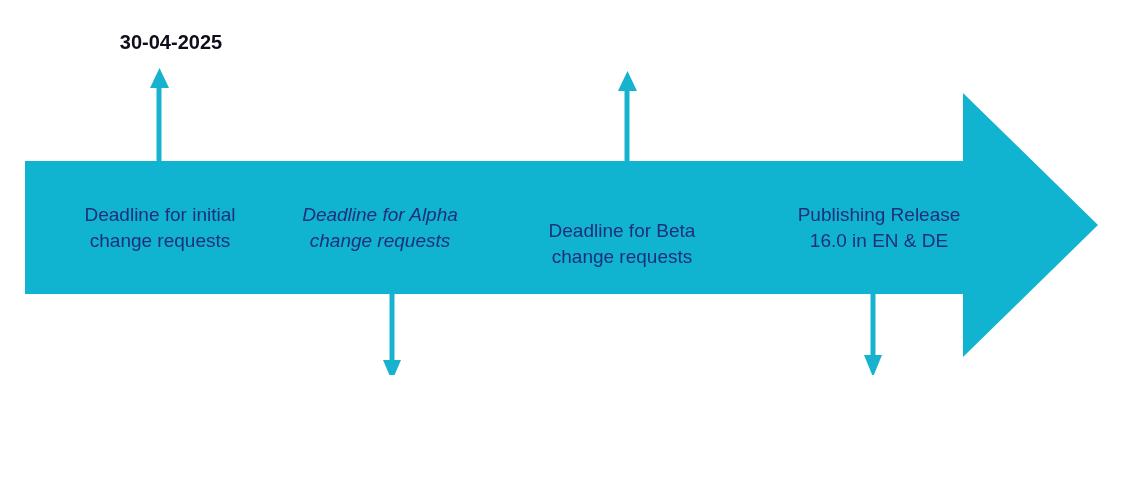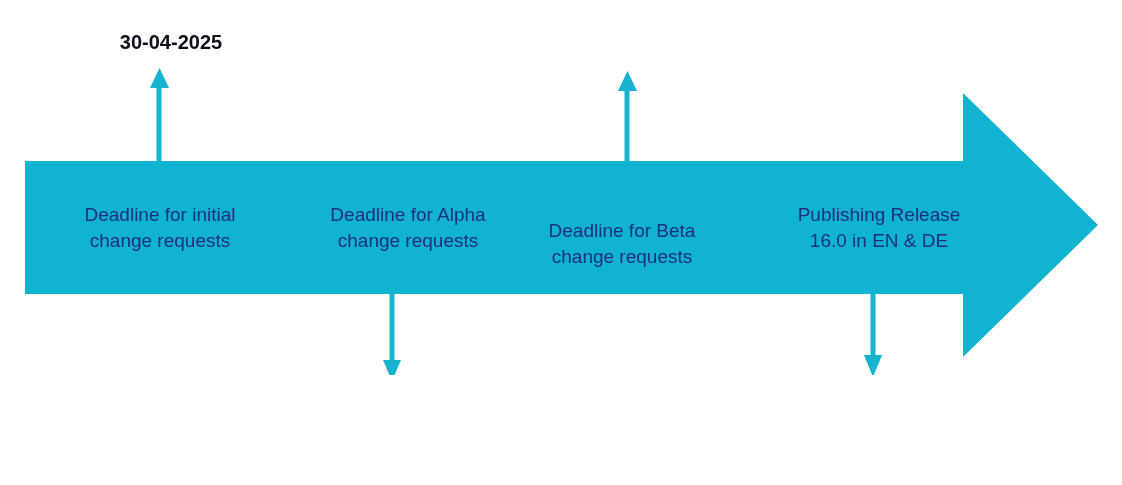--- a/index.html
+++ b/index.html
@@ -76,21 +76,21 @@
   </svg>
 
   <div class="date-label date-centered" style="left:71px; top:28px;">30-04-2025</div>
 
 
 
 
   <div class="milestone-label" style="left:40px; top:202px;">Deadline for initial
 change requests</div>
 
-  <div class="milestone-label" style="left:288px; top:202px;">Deadline for Alpha
+  <div class="milestone-label" style="left:260px; top:202px;font-style:italic;">Deadline for Alpha
 change requests</div>
 
   <div class="milestone-label" style="left:502px; top:218px;">Deadline for Beta
 change requests</div>
 
   <div class="milestone-label" style="left:759px; top:202px;">Publishing Release
 16.0 in EN &amp; DE</div>
 
 </div>
 

